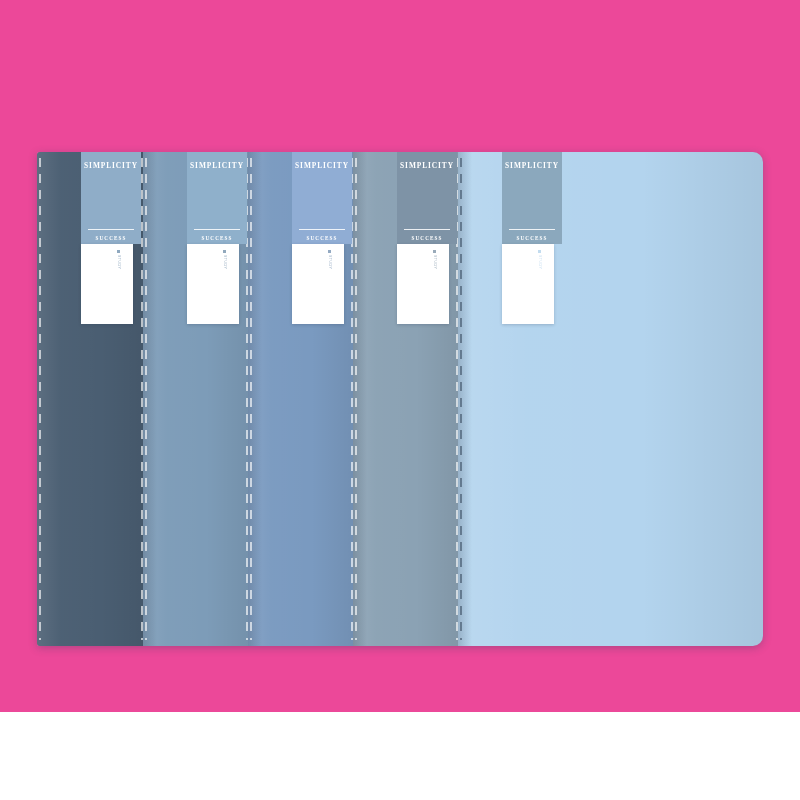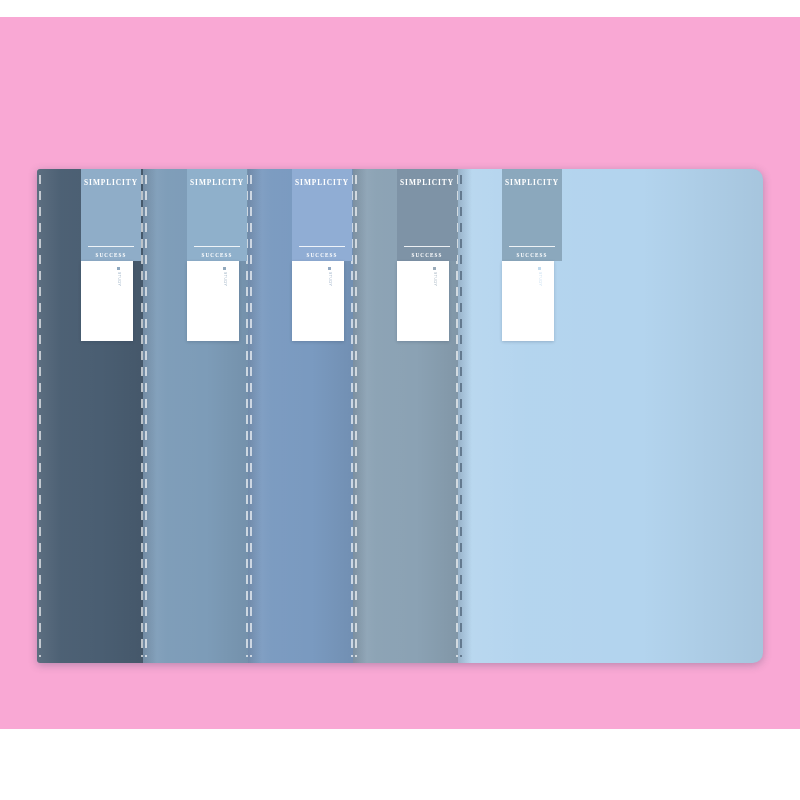--- a/index.html
+++ b/index.html
@@ -11,22 +11,21 @@
     width: 800px;
     height: 800px;
     font-family: "Liberation Serif", serif;
     overflow: hidden;
   }
 
   #stage {
     position: relative;
     width: 800px;
     height: 712px;
-    background: #f9a8d4;
-    margin-top: 17px;
+    background: #ec4899;
   }
 
   
   #spread {
     position: absolute;
     left: 37px;
     top: 152px;
     width: 726px;
     height: 494px;
   }

